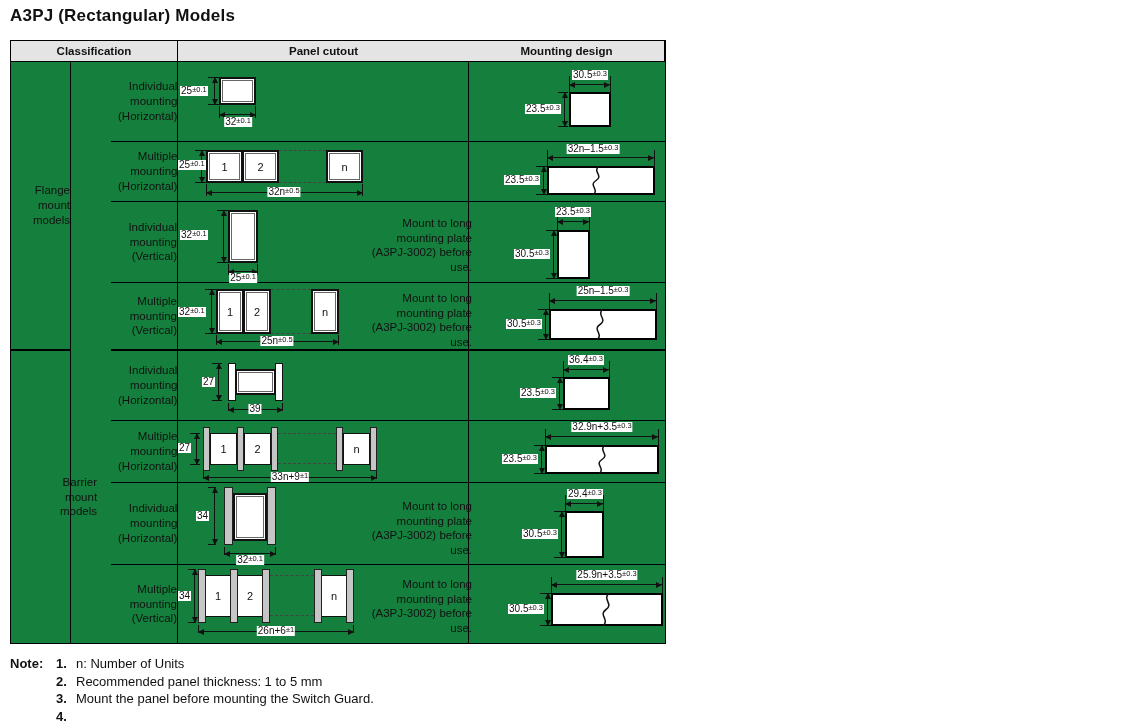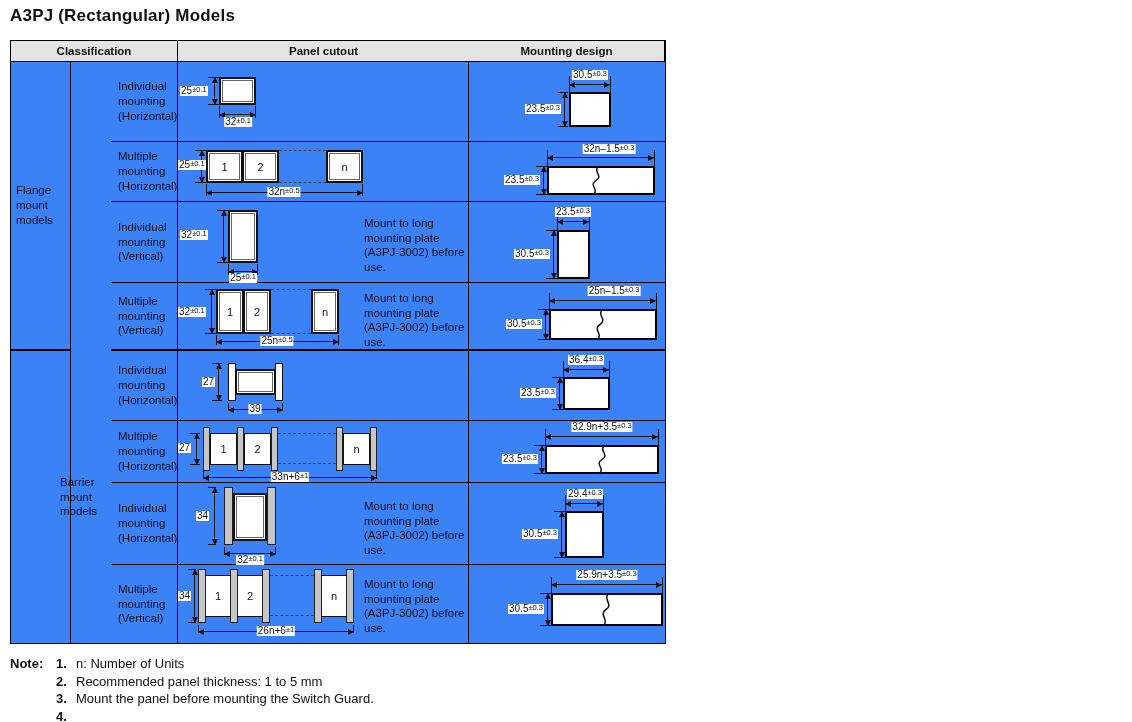--- a/index.html
+++ b/index.html
@@ -2,21 +2,21 @@
 <html><head>
 <meta charset="utf-8">
 <style>
   html,body{margin:0;padding:0;background:#fff;}
   body{width:1132px;height:722px;font-family:"Liberation Sans","DejaVu Sans",sans-serif;color:#111;}
   .page{position:relative;width:1132px;height:722px;}
   .title{position:absolute;left:10px;top:6px;font-size:17px;font-weight:bold;letter-spacing:.2px;}
   .tbl{position:absolute;left:10px;top:40px;width:654px;display:grid;
        grid-template-columns:60px 107px 291px 196px;
        grid-template-rows:21px 80px 60px 81px 68px 70px 62px 82px 78px;
-       border:1.5px solid #000;background:#3b82f6;}
+       border:1.5px solid #000;background:#15803d;text-align:right;}
   .th{background:#e4e4e4;font-size:11.5px;font-weight:bold;display:flex;align-items:center;justify-content:center;
       border-right:1px solid #000;border-bottom:1.5px solid #000;}
   .td{border-right:1px solid #000;border-bottom:1px solid #000;position:relative;font-size:11.5px;overflow:visible;}
   .lastcol{border-right:none;}
   .lastrow{border-bottom:none;}
   .sep{border-bottom-width:2px;}
   .grp{display:flex;align-items:center;padding-left:5px;line-height:1.3;}
   .grp-flange{grid-column:1;grid-row:2/6;border-bottom-width:2px;}
   .grp-barrier{grid-column:1;grid-row:6/10;border-bottom:none;margin-left:44px;}
   .typ{display:flex;align-items:center;padding-left:7px;line-height:1.3;margin-left:40px;}
@@ -106,21 +106,21 @@
       <i class="dsh" style="left:101px;top:40px;width:47px"></i>
       <div class="bez" style="left:148px;top:8px;width:37px;height:33px">
           <span class="bn">n</span>
         </div>
       <i class="tkv" style="left:28px;top:42px;height:12px"></i>
       <i class="tkv" style="left:184px;top:42px;height:12px"></i>
       <i class="dh" style="left:28px;top:50px;width:157px"></i>
       <span class="dim ctr" style="left:106px;top:45px"><span>32n</span><span class="tol">±0.5</span></span>
     </div>
     <div class="td lastcol" style="grid-column:4;grid-row:3">
-      <span class="dim ctr" style="left:140px;top:2px"><span>32n–1.5</span><span class="tol">±0.3</span></span>
+      <span class="dim ctr" style="left:124px;top:2px"><span>32n–1.5</span><span class="tol">±0.3</span></span>
       <i class="tkv" style="left:78px;top:8px;height:16px"></i>
       <i class="tkv" style="left:185px;top:8px;height:16px"></i>
       <i class="dh" style="left:78px;top:15px;width:107px"></i>
       <div class="crect" style="left:78px;top:24px;width:108px;height:29px"></div>
       <span class="wave" style="left:120px;top:24px;width:14px;height:29px">
           <svg viewBox="0 0 14 30" preserveAspectRatio="none">
             <path d="M10 0 C3 6 15 10 7 15 C-1 20 11 24 4 30"></path>
           </svg>
         </span>
       <span class="dim ra" style="left:71px;top:33px"><span>23.5</span><span class="tol">±0.3</span></span>
@@ -171,21 +171,21 @@
       <div class="bez" style="left:133px;top:6px;width:28px;height:45px">
           <span class="bn">n</span>
         </div>
       <i class="tkv" style="left:38px;top:52px;height:10px"></i>
       <i class="tkv" style="left:160px;top:52px;height:10px"></i>
       <i class="dh" style="left:38px;top:58px;width:123px"></i>
       <span class="dim ctr" style="left:99px;top:53px"><span>25n</span><span class="tol">±0.5</span></span>
       <div class="mnote" style="top:8px">Mount to long mounting plate (A3PJ-3002) before use.</div>
     </div>
     <div class="td lastcol sep" style="grid-column:4;grid-row:5">
-      <span class="dim ctr" style="left:145px;top:3px"><span>25n–1.5</span><span class="tol">±0.3</span></span>
+      <span class="dim ctr" style="left:134px;top:3px"><span>25n–1.5</span><span class="tol">±0.3</span></span>
       <i class="tkv" style="left:80px;top:10px;height:16px"></i>
       <i class="tkv" style="left:187px;top:10px;height:16px"></i>
       <i class="dh" style="left:80px;top:17px;width:107px"></i>
       <div class="crect" style="left:80px;top:26px;width:108px;height:31px"></div>
       <span class="wave" style="left:124px;top:26px;width:14px;height:31px">
           <svg viewBox="0 0 14 30" preserveAspectRatio="none">
             <path d="M10 0 C3 6 15 10 7 15 C-1 20 11 24 4 30"></path>
           </svg>
         </span>
       <span class="dim ra" style="left:73px;top:36px"><span>30.5</span><span class="tol">±0.3</span></span>
@@ -238,21 +238,21 @@
       <i class="dsh" style="left:100px;top:12px;width:58px"></i>
       <i class="dsh" style="left:100px;top:42px;width:58px"></i>
       <div class="gbar" style="left:25px;top:6px;width:7px;height:44px"></div>
       <div class="gbar" style="left:59px;top:6px;width:7px;height:44px"></div>
       <div class="gbar" style="left:93px;top:6px;width:7px;height:44px"></div>
       <div class="gbar" style="left:158px;top:6px;width:7px;height:44px"></div>
       <div class="gbar" style="left:192px;top:6px;width:7px;height:44px"></div>
       <i class="tkv" style="left:25px;top:50px;height:8px"></i>
       <i class="tkv" style="left:198px;top:50px;height:8px"></i>
       <i class="dh" style="left:25px;top:56px;width:174px"></i>
-      <span class="dim ctr" style="left:112px;top:51px"><span>33n+6</span><span class="tol">±1</span></span>
+      <span class="dim ctr" style="left:112px;top:51px"><span>33n+9</span><span class="tol">±1</span></span>
     </div>
     <div class="td lastcol" style="grid-column:4;grid-row:7">
       <span class="dim ctr" style="left:133px;top:1px"><span>32.9n+3.5</span><span class="tol">±0.3</span></span>
       <i class="tkv" style="left:76px;top:8px;height:16px"></i>
       <i class="tkv" style="left:189px;top:8px;height:16px"></i>
       <i class="dh" style="left:76px;top:15px;width:113px"></i>
       <div class="crect" style="left:76px;top:24px;width:114px;height:29px"></div>
       <span class="wave" style="left:126px;top:24px;width:14px;height:29px">
           <svg viewBox="0 0 14 30" preserveAspectRatio="none">
             <path d="M10 0 C3 6 15 10 7 15 C-1 20 11 24 4 30"></path>

